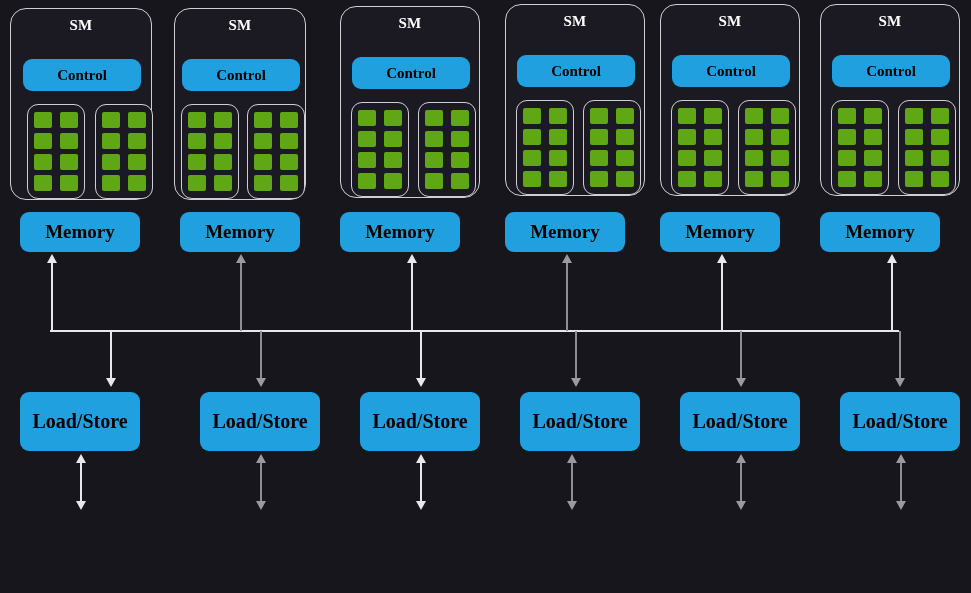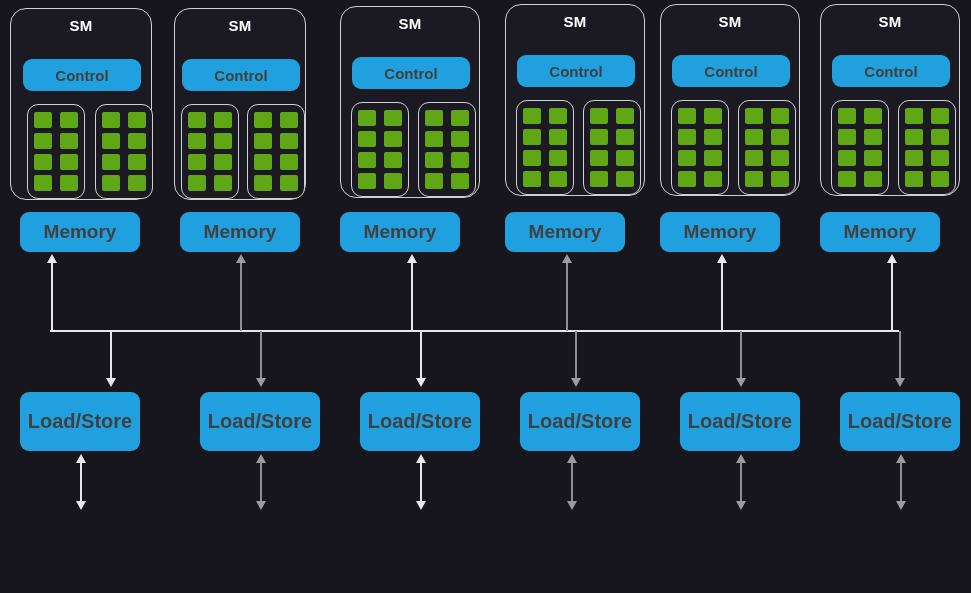--- a/index.html
+++ b/index.html
@@ -5,21 +5,21 @@
   html, body {
     margin: 0;
     padding: 0;
     background: #17161d;
   }
   #canvas {
     position: relative;
     width: 971px;
     height: 593px;
     background: #17161d;
-    font-family: Liberation Sans, sans-serif;
+    font-family: Liberation Serif, serif;
     overflow: hidden;
   }
   
   .sm-card {
     position: absolute;
     border: 1.6px solid #cfd0d4;
     border-radius: 16px;
     background: #1b1a22;
     box-sizing: border-box;
   }
@@ -32,21 +32,21 @@
     color: #ffffff;
     font-size: 15px;
     font-weight: bold;
     letter-spacing: 0.3px;
   }
   
   .pill {
     position: absolute;
     background: #21a0e0;
     border-radius: 9px;
-    color: #404040;
+    color: #000000;
     font-weight: bold;
     display: flex;
     align-items: center;
     justify-content: center;
     box-sizing: border-box;
     text-align: center;
   }
   .pill.control { font-size: 15px; }
   .pill.memory  { font-size: 19px; }
   .pill.loadstore { font-size: 20px; }

